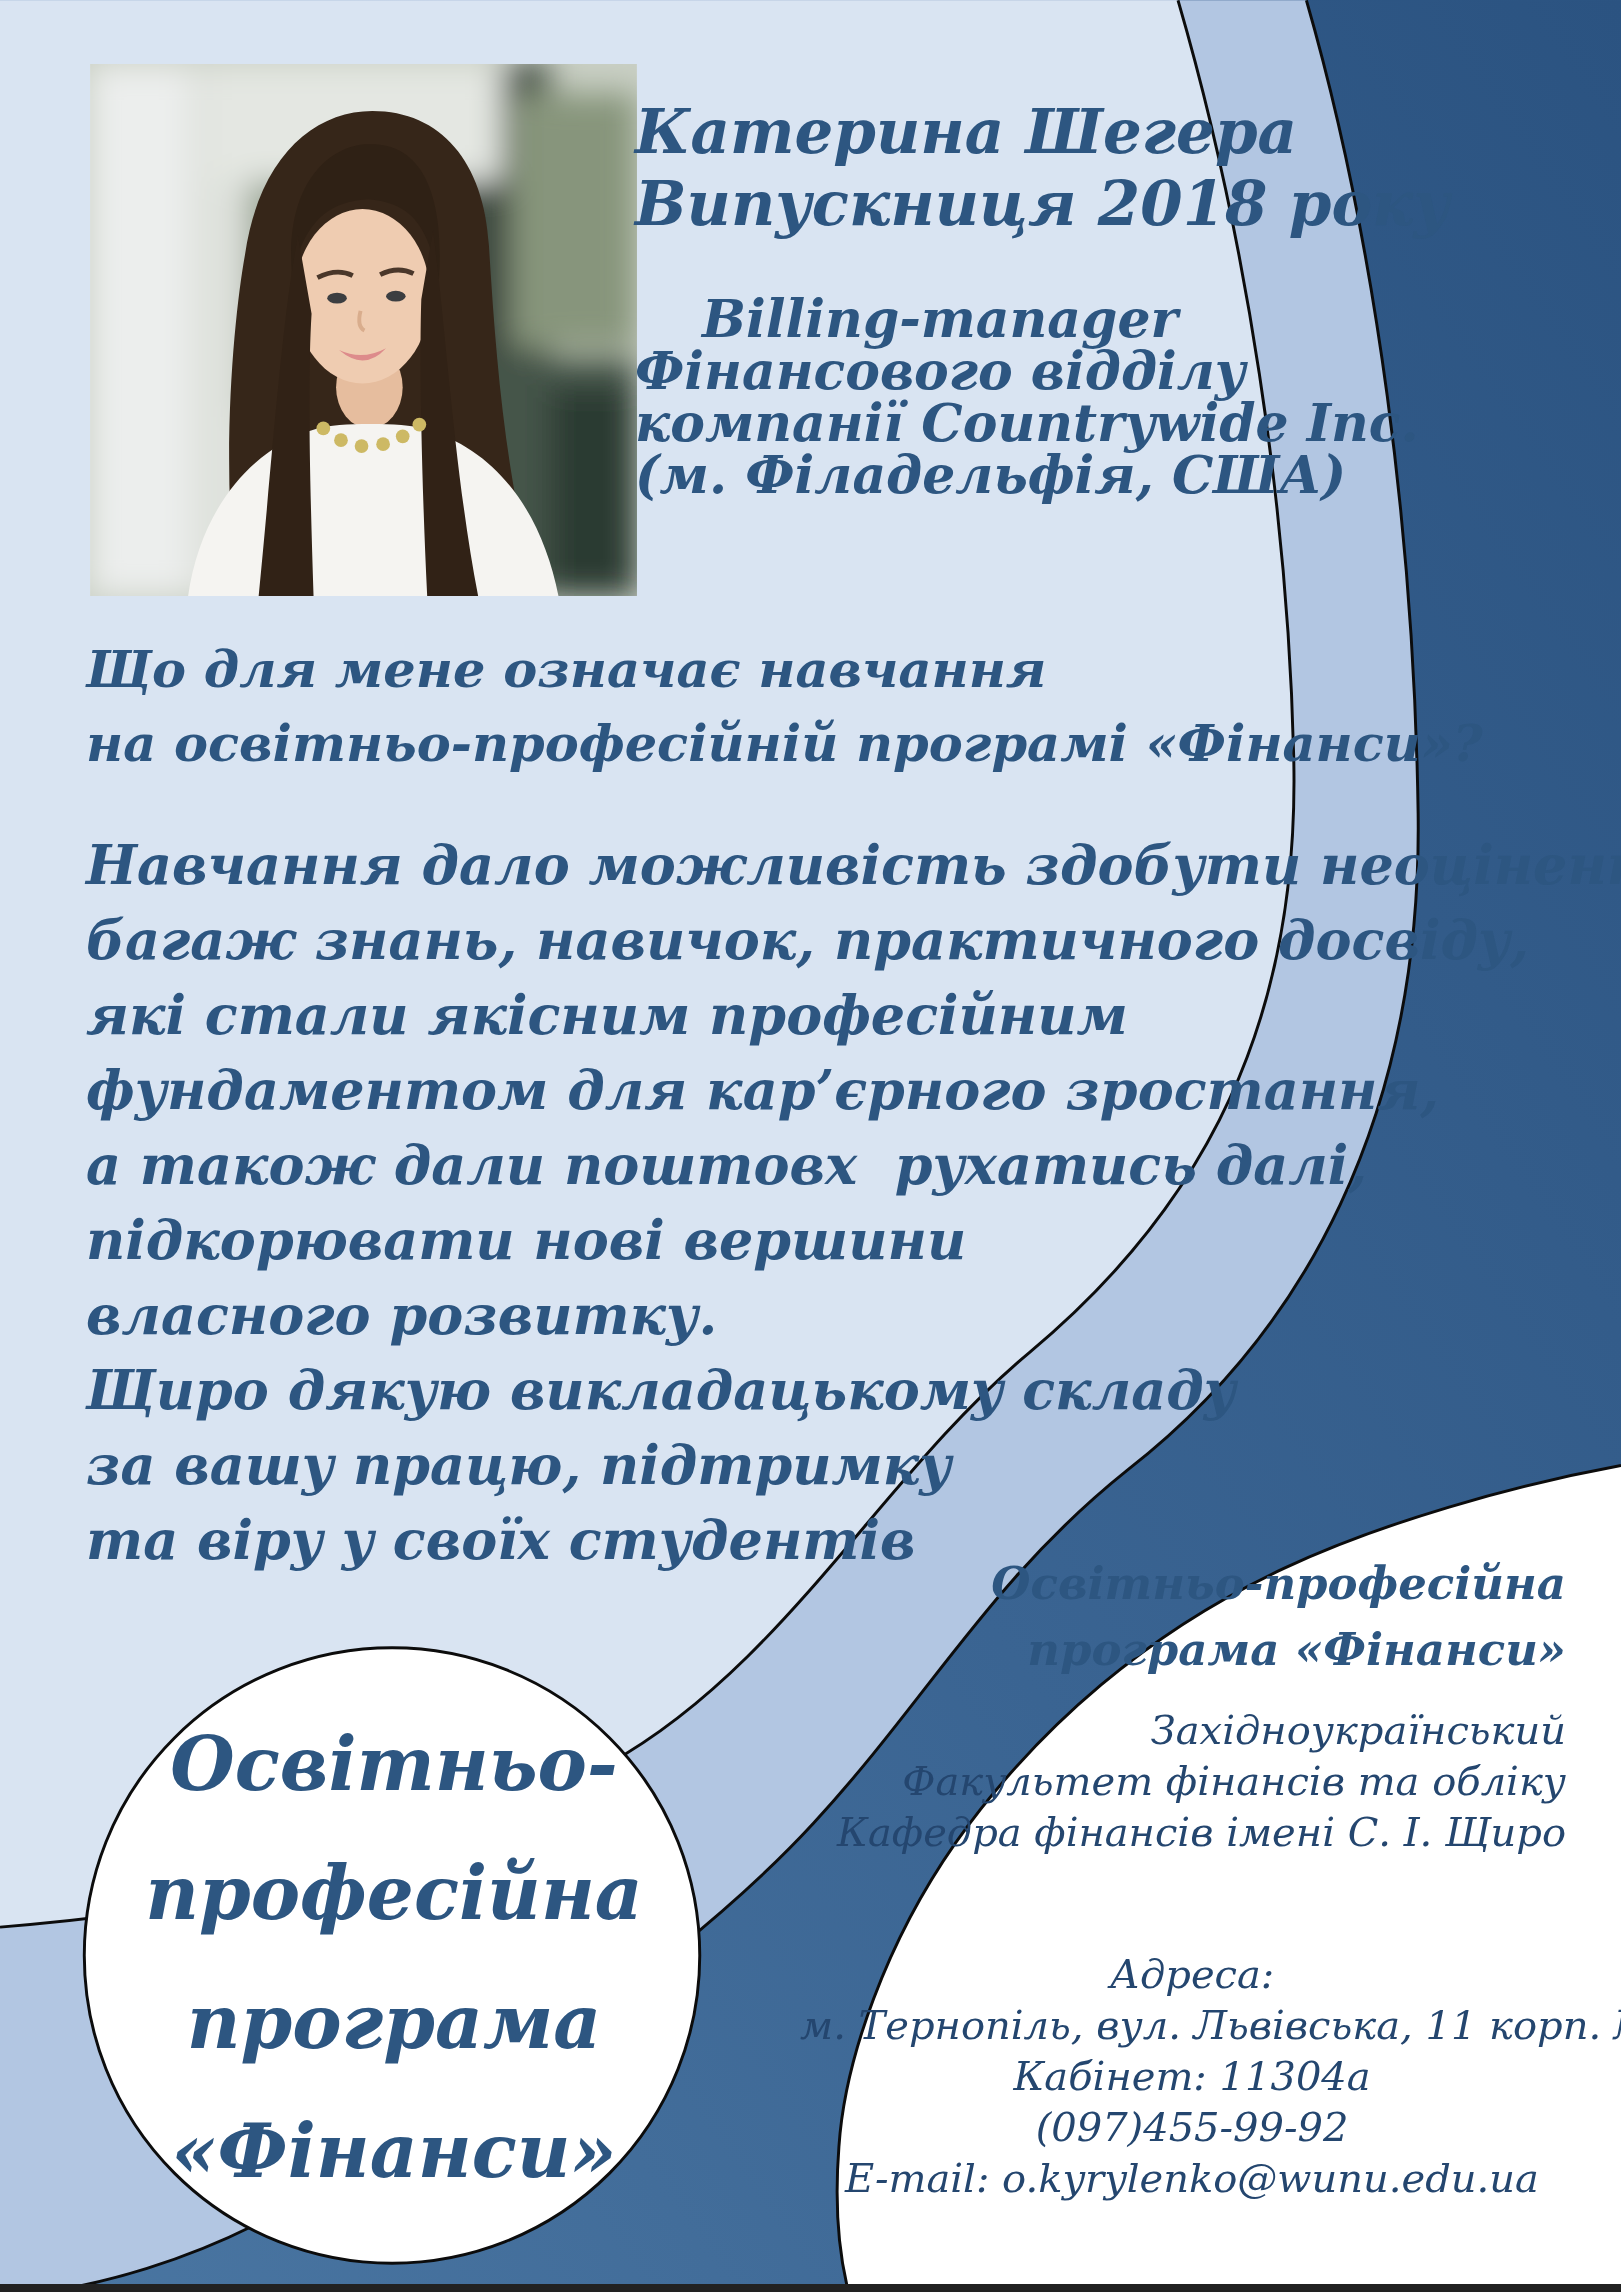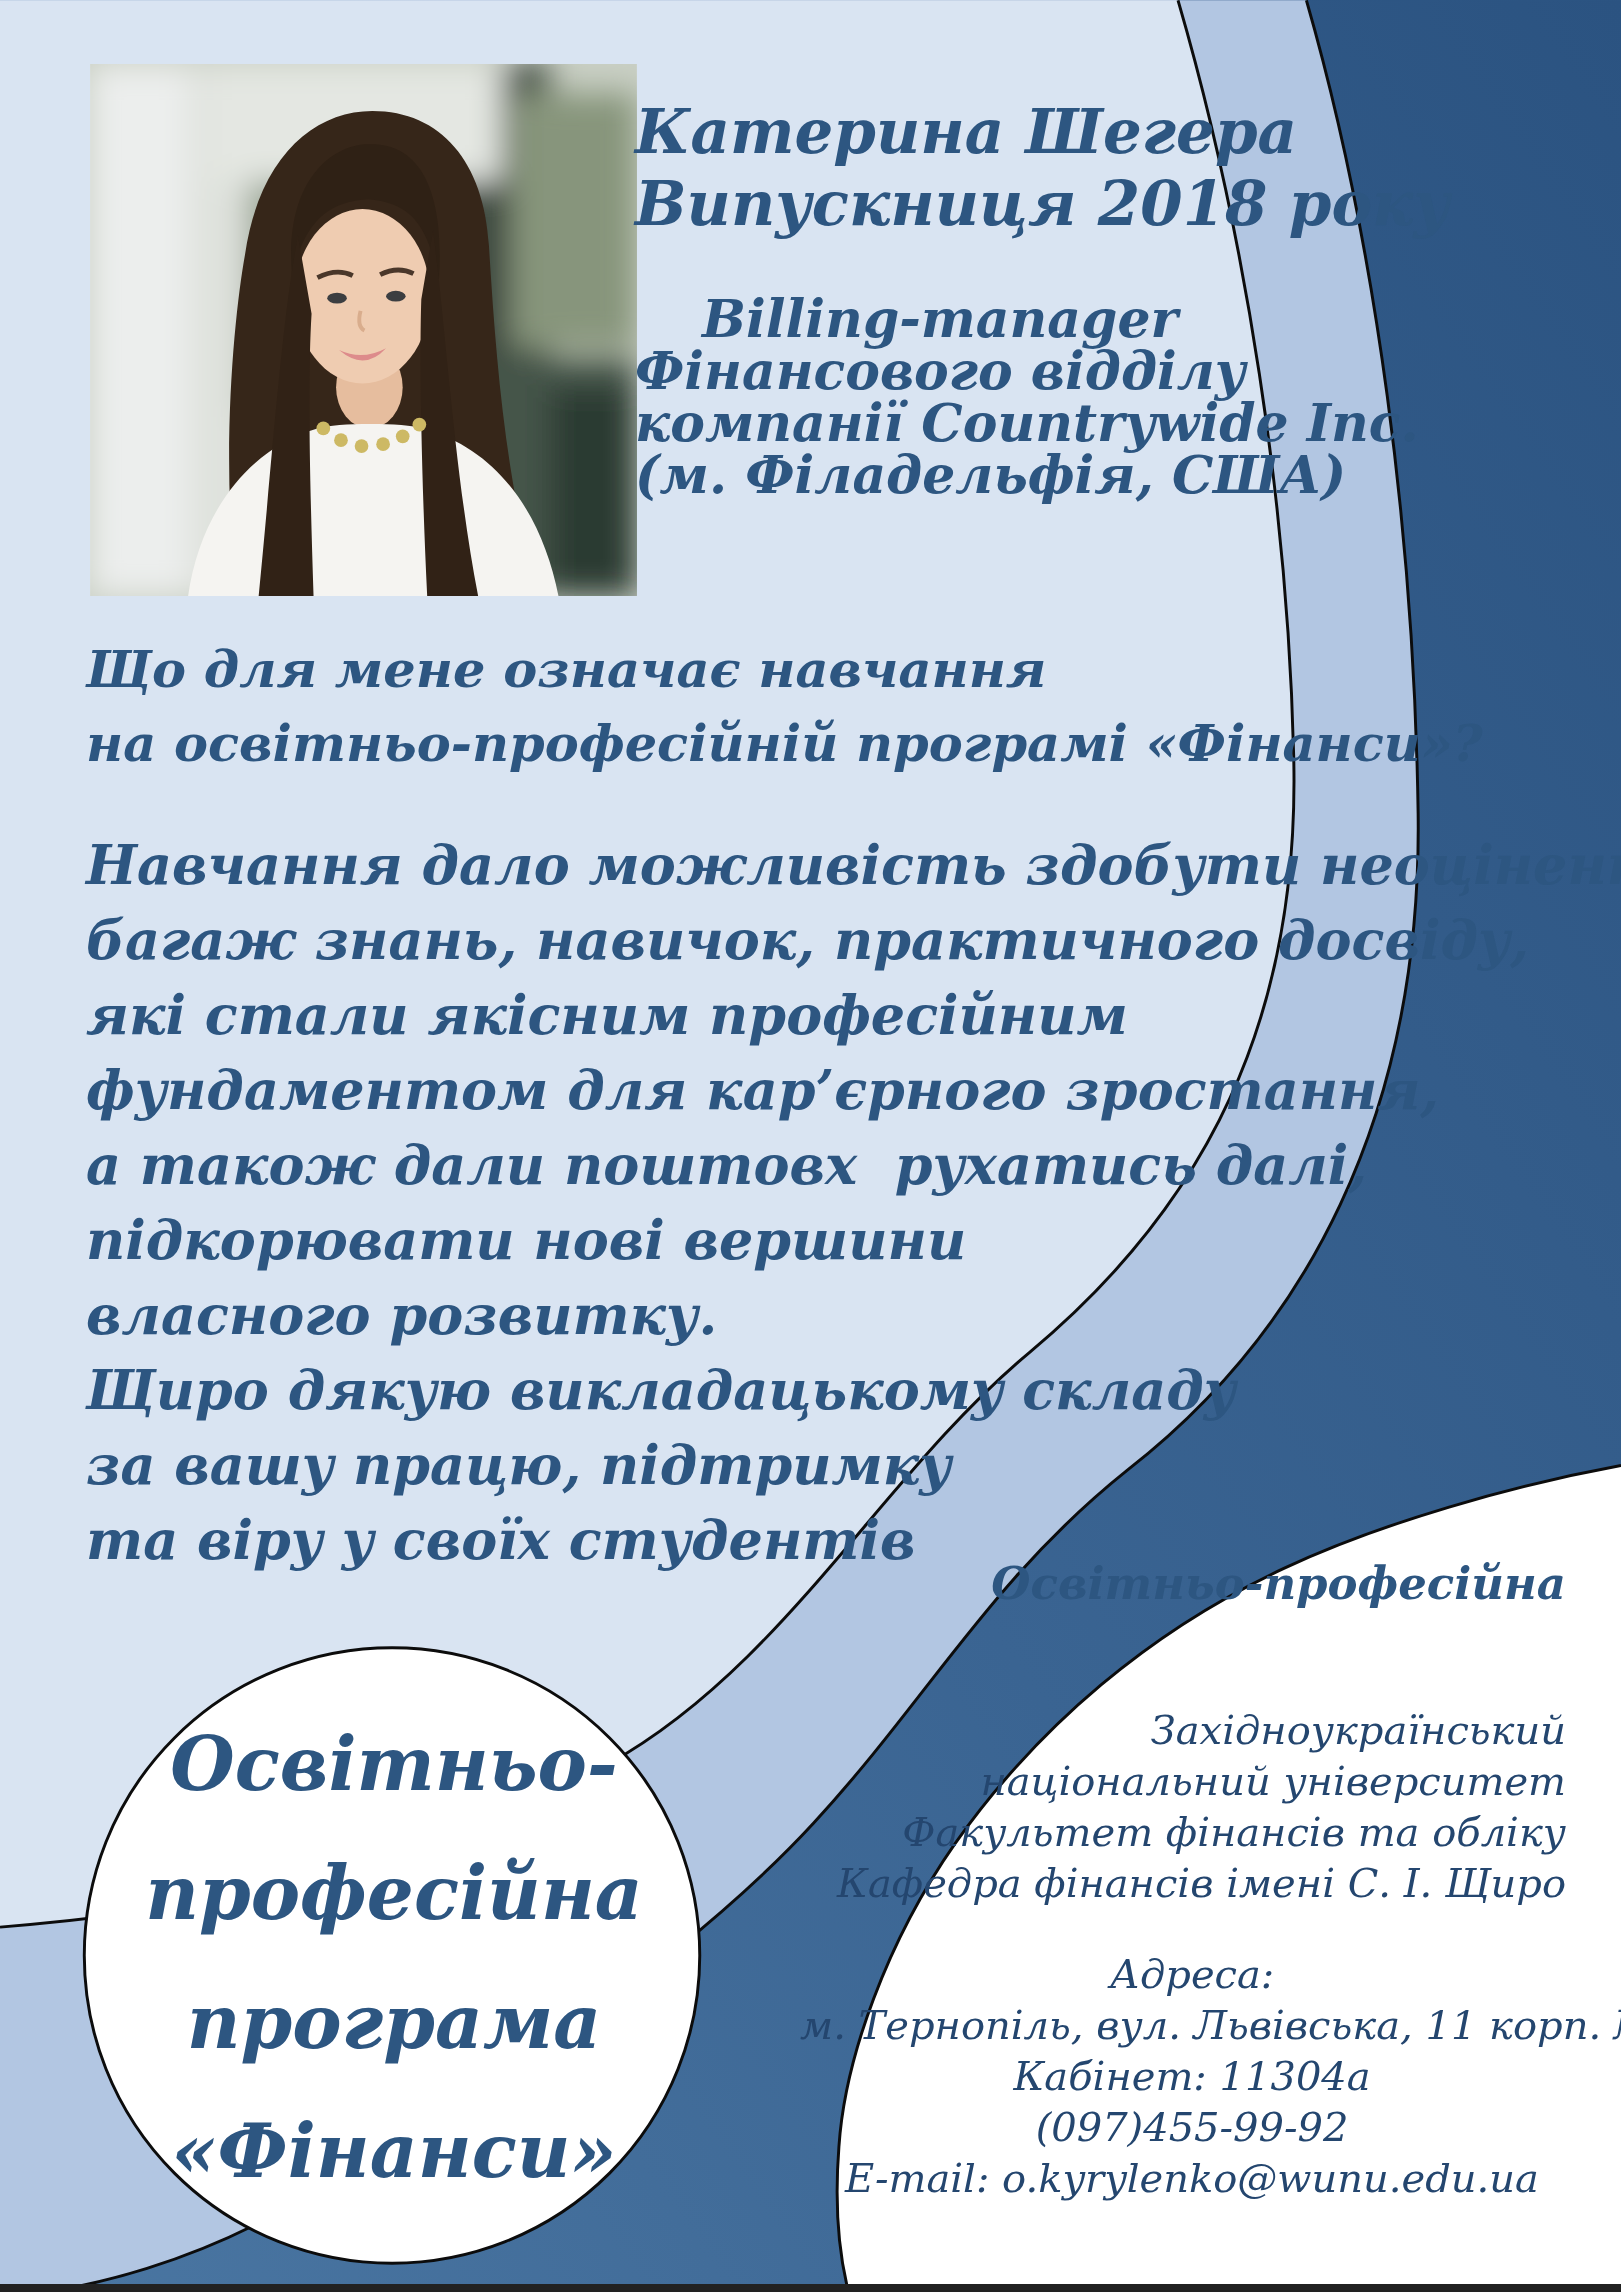--- a/index.html
+++ b/index.html
@@ -155,25 +155,25 @@
 
   <div class="txt badge-block">
     <div class="line script">Освітньо-</div>
     <div class="line script">професійна</div>
     <div class="line script">програма</div>
     <div class="line script">«Фінанси»</div>
   </div>
 
   <div class="txt contact-program">
     <div class="line script">Освітньо-професійна</div>
+    <div class="line script">програма «Фінанси»</div>
   </div>
 
   <div class="txt contact-university">
     <div class="line cal">Західноукраїнський</div>
-    <div class="line cal">національний університет</div>
     <div class="line cal">Факультет фінансів та обліку</div>
     <div class="line cal">Кафедра фінансів імені С. І. Щиро</div>
   </div>
 
   <div class="txt contact-address">
     <div class="line cal">Адреса:</div>
     <div class="line cal">м. Тернопіль, вул. Львівська, 11 корп. № 11</div>
     <div class="line cal">Кабінет: 11304а</div>
     <div class="line cal">(097)455-99-92</div>
     <div class="line cal">E-mail: o.kyrylenko@wunu.edu.ua</div>

